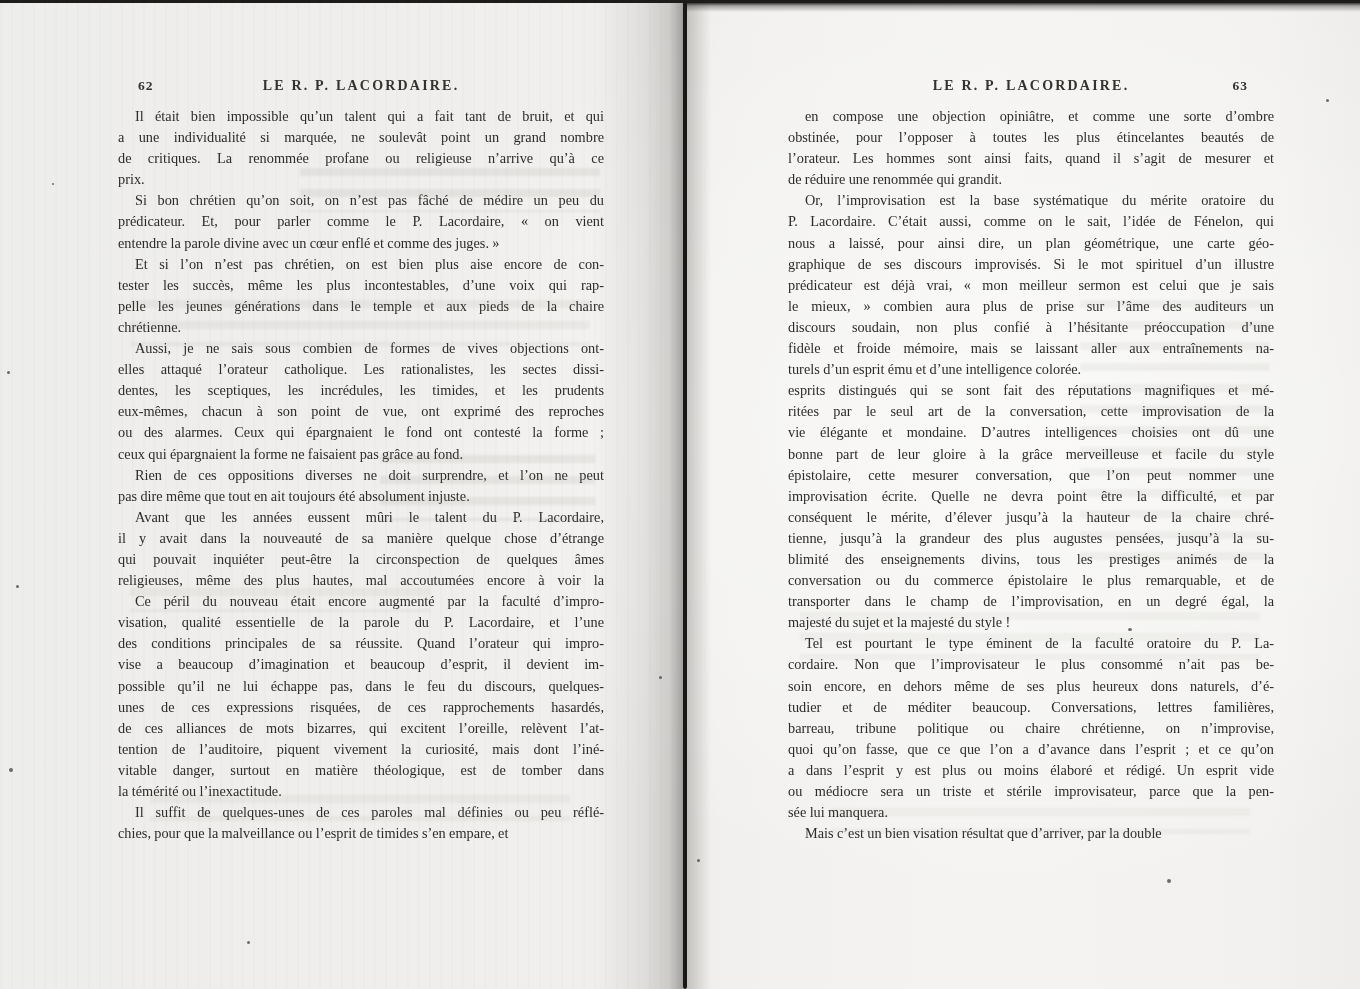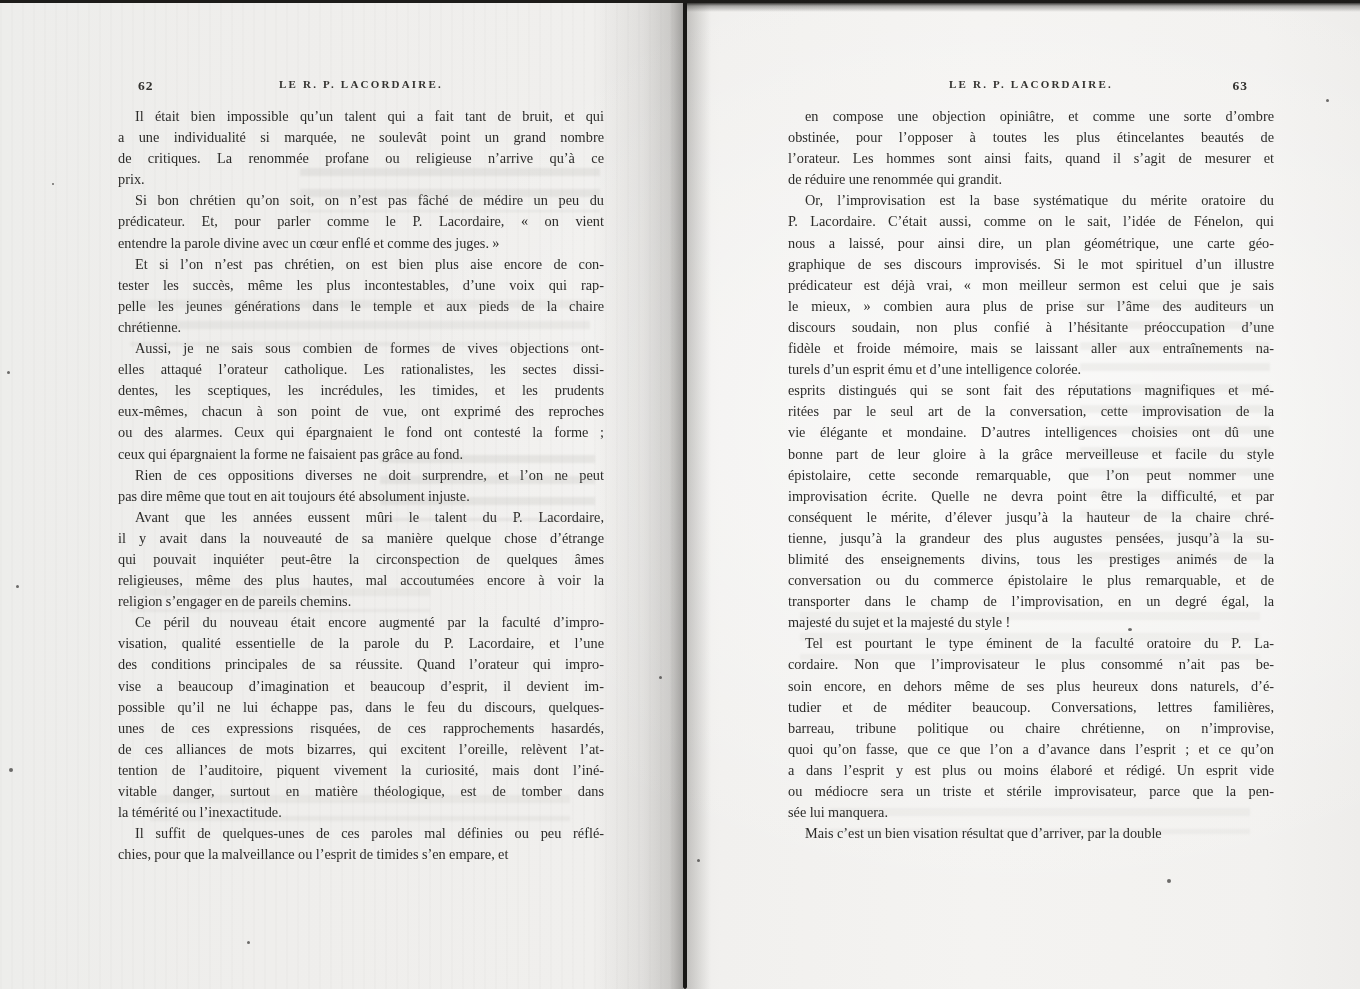--- a/index.html
+++ b/index.html
@@ -32,21 +32,21 @@
   .top-edge-right {
     position:absolute; left:687px; top:0; width:673px; height:12px;
     background:linear-gradient(180deg, rgba(28,27,25,0.85) 0 3px, rgba(28,27,25,0.35) 6px, rgba(28,27,25,0) 100%);
   }
   
   .page { position:absolute; top:78px; width:486px; }
   .page.left { left:118px; }
   .page.right { left:788px; }
   .pagehead { position:relative; height:25px; }
   .runtitle {
-    display:block; text-align:center; font-size:11px; letter-spacing:2.2px;
+    display:block; text-align:center; font-size:14px; letter-spacing:2.2px;
     color:#33322f; font-weight:bold;
   }
   .pagenum { position:absolute; top:0; font-size:13.5px; color:#33322f; font-weight:bold; letter-spacing:1px; }
   .pagenum.pn-left { left:20px; }
   .pagenum.pn-right { right:26px; }
   .pagetext { margin-top:3px; font-size:14.3px; line-height:21.1px; word-spacing:-0.2px; }
   .para { margin:0; }
   .line { text-align:justify; text-align-last:justify; height:21.1px; overflow:hidden; }
   .line.firstline { text-indent:17px; }
   .line.lastline { text-align-last:left; }
@@ -105,21 +105,20 @@
         </div>
         <div class="para">
           <div class="line firstline">Rien de ces oppositions diverses ne doit surprendre, et l’on ne peut</div>
           <div class="line lastline">pas dire même que tout en ait toujours été absolument injuste.</div>
         </div>
         <div class="para">
           <div class="line firstline">Avant que les années eussent mûri le talent du P. Lacordaire,</div>
           <div class="line">il y avait dans la nouveauté de sa manière quelque chose d’étrange</div>
           <div class="line">qui pouvait inquiéter peut-être la circonspection de quelques âmes</div>
           <div class="line">religieuses, même des plus hautes, mal accoutumées encore à voir la</div>
-          <div class="line lastline">religion s’engager en de pareils chemins.</div>
         </div>
         <div class="para">
           <div class="line firstline">Ce péril du nouveau était encore augmenté par la faculté d’impro-</div>
           <div class="line">visation, qualité essentielle de la parole du P. Lacordaire, et l’une</div>
           <div class="line">des conditions principales de sa réussite. Quand l’orateur qui impro-</div>
           <div class="line">vise a beaucoup d’imagination et beaucoup d’esprit, il devient im-</div>
           <div class="line">possible qu’il ne lui échappe pas, dans le feu du discours, quelques-</div>
           <div class="line">unes de ces expressions risquées, de ces rapprochements hasardés,</div>
           <div class="line">de ces alliances de mots bizarres, qui excitent l’oreille, relèvent l’at-</div>
           <div class="line">tention de l’auditoire, piquent vivement la curiosité, mais dont l’iné-</div>
@@ -154,21 +153,21 @@
           <div class="line">le mieux, » combien aura plus de prise sur l’âme des auditeurs un</div>
           <div class="line">discours soudain, non plus confié à l’hésitante préoccupation d’une</div>
           <div class="line">fidèle et froide mémoire, mais se laissant aller aux entraînements na-</div>
           <div class="line lastline">turels d’un esprit ému et d’une intelligence colorée.</div>
         </div>
         <div class="para">
           <div class="line">esprits distingués qui se sont fait des réputations magnifiques et mé-</div>
           <div class="line">ritées par le seul art de la conversation, cette improvisation de la</div>
           <div class="line">vie élégante et mondaine. D’autres intelligences choisies ont dû une</div>
           <div class="line">bonne part de leur gloire à la grâce merveilleuse et facile du style</div>
-          <div class="line">épistolaire, cette seconde remarquable, que l’on peut nommer une</div>
+          <div class="line">épistolaire, cette mesurer conversation, que l’on peut nommer une</div>
           <div class="line">improvisation écrite. Quelle ne devra point être la difficulté, et par</div>
           <div class="line">conséquent le mérite, d’élever jusqu’à la hauteur de la chaire chré-</div>
           <div class="line">tienne, jusqu’à la grandeur des plus augustes pensées, jusqu’à la su-</div>
           <div class="line">blimité des enseignements divins, tous les prestiges animés de la</div>
           <div class="line">conversation ou du commerce épistolaire le plus remarquable, et de</div>
           <div class="line">transporter dans le champ de l’improvisation, en un degré égal, la</div>
           <div class="line lastline">majesté du sujet et la majesté du style !</div>
         </div>
         <div class="para">
           <div class="line firstline">Tel est pourtant le type éminent de la faculté oratoire du P. La-</div>

